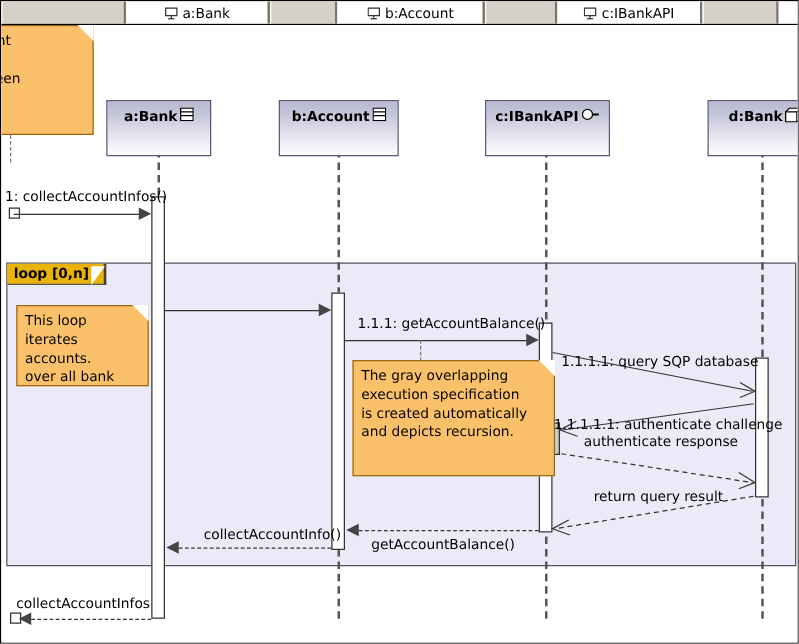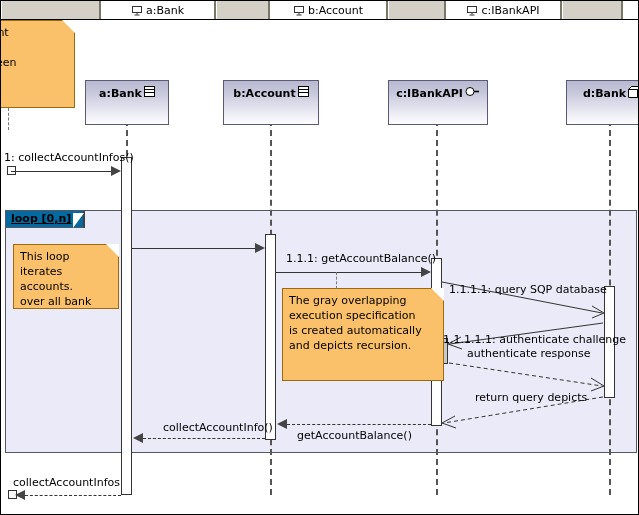--- a/index.html
+++ b/index.html
@@ -57,29 +57,28 @@
 
   
   .frag {
     position: absolute;
     background: #eaeaf8;
     border: 1px solid #555566;
   }
   .frag-label {
     position: absolute;
     left: 0; top: 0;
-    background: #0369a1;
+    background: #eab308;
     border-right: 2px solid #404040;
     border-bottom: 1px solid #555566;
     font-size: 11px; font-weight: bold;
     color: #000000;
     padding: 1px 12px 2px 5px;
     line-height: 13px;
     white-space: nowrap;
-    text-decoration: underline;
   }
   .frag-label::after {
     content: "";
     position: absolute;
     right: -1px; bottom: -1px;
     width: 0; height: 0;
     border-left: 11px solid #ffffff;
     border-bottom: 15px solid transparent;
   }
 
@@ -342,21 +341,21 @@
       </svg>
     </div>
     <div class="msg-lbl" style="left:466px; top:328px;">authenticate response</div>
 
     <div class="arrow-open" style="left:0; top:0;">
       <svg width="639" height="495">
         <line x1="602" y1="377" x2="443" y2="403" stroke="#333333" stroke-width="1" stroke-dasharray="4 3"></line>
         <polyline points="454,396 441,403 455,408" fill="none" stroke="#333333" stroke-width="1"></polyline>
       </svg>
     </div>
-    <div class="msg-lbl" style="left:474px; top:372px;">return query depicts</div>
+    <div class="msg-lbl" style="left:474px; top:372px;">return query result</div>
 
     <div class="msg-line dashed" style="left:286px; top:404px; width:144px;"></div>
     <div class="arrow-filled left" style="left:276px; top:399px;"></div>
     <div class="msg-lbl" style="left:296px; top:410px;">getAccountBalance()</div>
 
     <div class="msg-line dashed" style="left:142px; top:418px; width:122px;"></div>
     <div class="arrow-filled left" style="left:132px; top:413px;"></div>
     <div class="msg-lbl" style="left:162px; top:402px;">collectAccountInfo()</div>
 
     <div class="endpoint" style="left:7px; top:470px;"></div>

